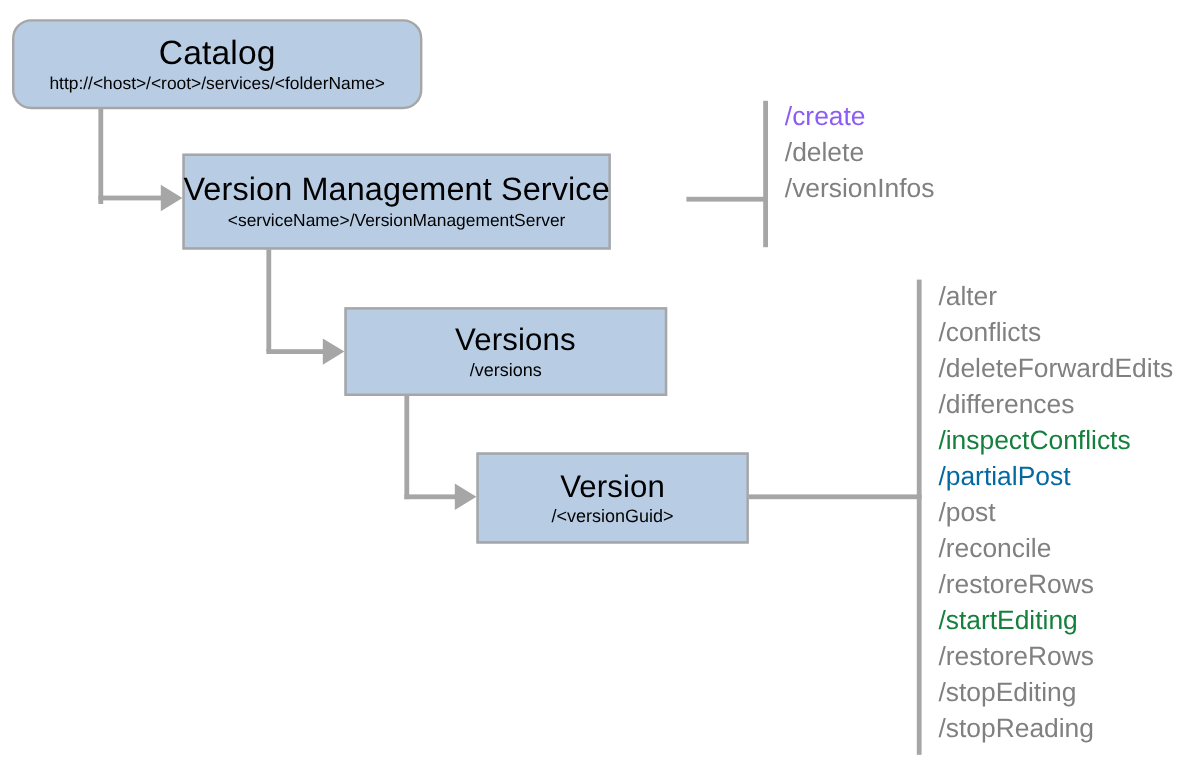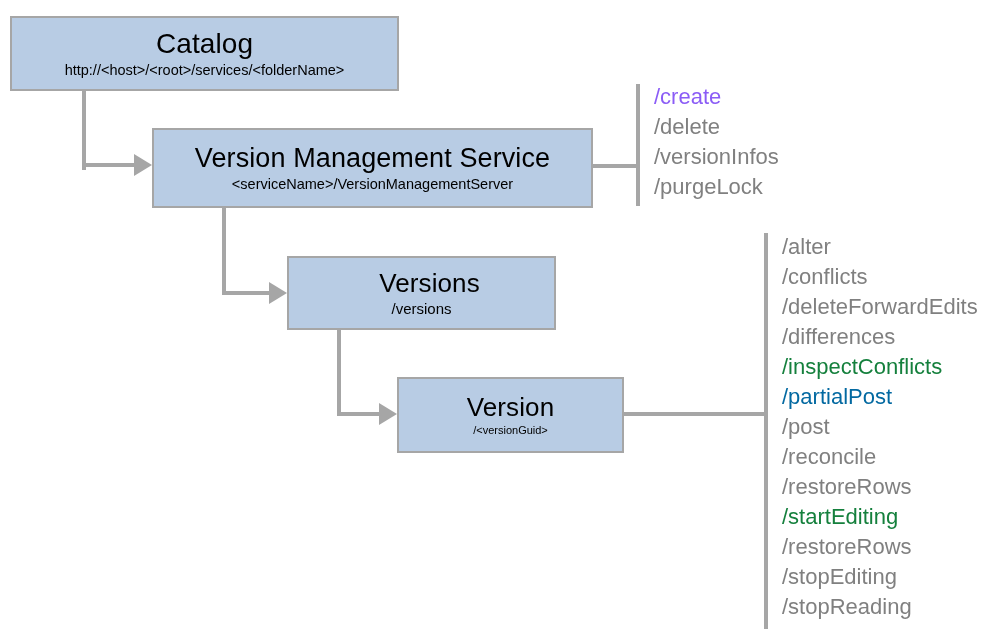--- a/index.html
+++ b/index.html
@@ -39,35 +39,35 @@
     letter-spacing: 0.1px;
     white-space: nowrap;
   }
   .node .node-path {
     font-size: 14px;
     font-weight: 400;
     margin-top: 4px;
     white-space: nowrap;
   }
 
-  #node-catalog   { left: 10px;  top: 16px;  width: 389px; height: 75px; }
+  #node-catalog   { left: 10px;  top: 16px;  width: 342px; height: 75px; border-radius: 16px; }
   #node-catalog .node-title { font-size: 28px; }
   #node-catalog .node-path  { font-size: 14.5px; }
 
-  #node-vms       { left: 152px; top: 128px; width: 441px; height: 80px; }
+  #node-vms       { left: 152px; top: 128px; width: 357px; height: 80px; }
   #node-vms .node-title { font-size: 27px; }
   #node-vms .node-path  { font-size: 14.5px; }
 
   #node-versions  { left: 287px; top: 256px; width: 269px; height: 74px; }
   #node-versions .node-title { font-size: 26px; margin-left: 16px; }
   #node-versions .node-path  { font-size: 15px; }
 
   #node-version   { left: 397px; top: 377px; width: 227px; height: 76px; }
   #node-version .node-title { font-size: 26px; }
-  #node-version .node-path  { font-size: 11px; }
+  #node-version .node-path  { font-size: 15px; }
 
   
   .conn-v, .conn-h {
     position: absolute;
     background: #a6a6a6;
   }
   .conn-v { width: 4px; }
   .conn-h { height: 4px; }
 
   .arrow-right {
@@ -170,21 +170,20 @@
     <div class="node-title">Version</div>
     <div class="node-path">/&lt;versionGuid&gt;</div>
   </div>
 
   <div class="endpoints" id="endpoints-service">
     <div class="bracket-bar" style="background: rgb(166, 166, 166);"></div>
     <ul class="endpoint-list" id="list-service-operations">
         <li style="color: #8b5cf6;">/create</li>
         <li style="color: rgb(128, 128, 128);">/delete</li>
         <li style="color: rgb(128, 128, 128); text-align: right;">/versionInfos</li>
-        <li style="color: rgb(128, 128, 128);">/purgeLock</li>
       </ul>
   </div>
 
   <div class="endpoints" id="endpoints-version">
     <div class="bracket-bar" style="background: rgb(166, 166, 166);"></div>
     <ul class="endpoint-list" id="list-version-operations">
         <li style="color: rgb(128, 128, 128);">/alter</li>
         <li style="color: rgb(128, 128, 128);">/conflicts</li>
         <li style="color: rgb(128, 128, 128);">/deleteForwardEdits</li>
         <li style="color: rgb(128, 128, 128);">/differences</li>

